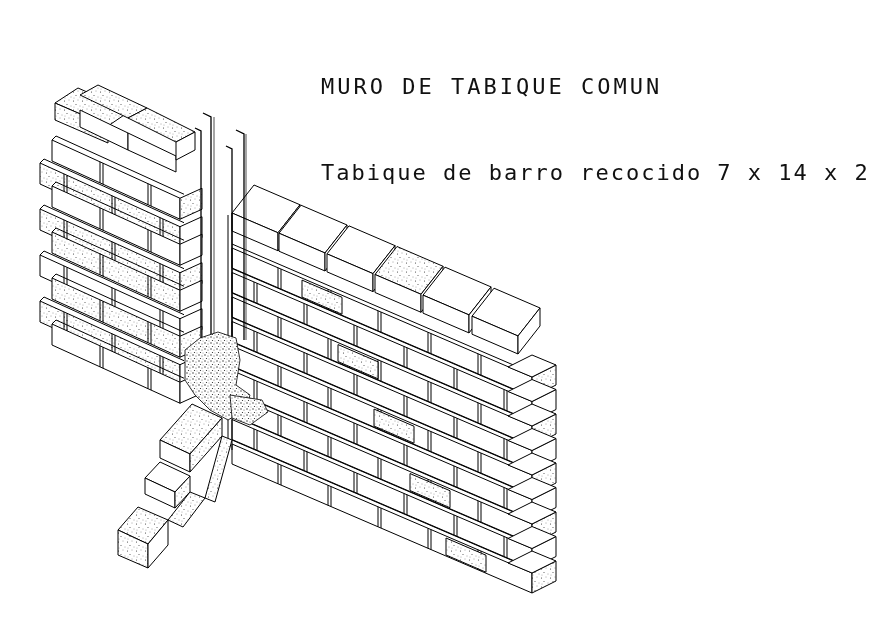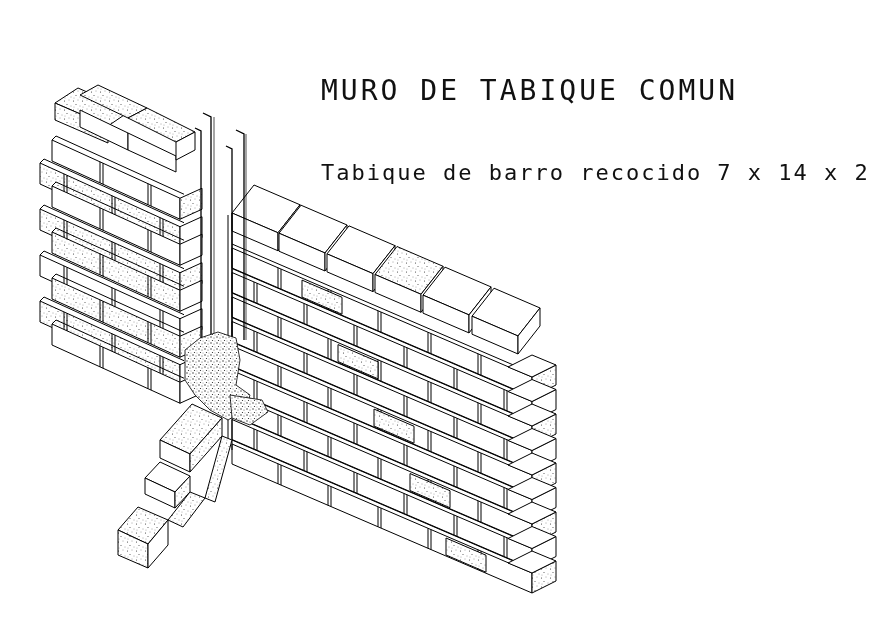--- a/index.html
+++ b/index.html
@@ -1,21 +1,21 @@
 <!DOCTYPE html>
 <html><head>
   <meta charset="utf-8">
   <style>
     html, body { margin: 0; padding: 0; background: #ffffff; }
     body { width: 870px; height: 641px; position: relative; overflow: hidden; font-family: "DejaVu Sans Mono", monospace; }
     .canvas { position: absolute; left: 0; top: 0; width: 870px; height: 641px; }
     .title {
       position: absolute; left: 321px; top: 74px;
       font-family: "DejaVu Sans Mono", monospace;
-      font-size: 28px; letter-spacing: 3px; color: #111; font-weight: normal;
+      font-size: 22px; letter-spacing: 3px; color: #111; font-weight: normal;
       white-space: nowrap;
     }
     .subtitle {
       position: absolute; left: 321px; top: 160px;
       font-family: "DejaVu Sans Mono", monospace;
       font-size: 22px; letter-spacing: 2px; color: #111;
       white-space: nowrap;
     }
     svg line, svg polyline, svg polygon, svg path { vector-effect: non-scaling-stroke; }
   </style>

